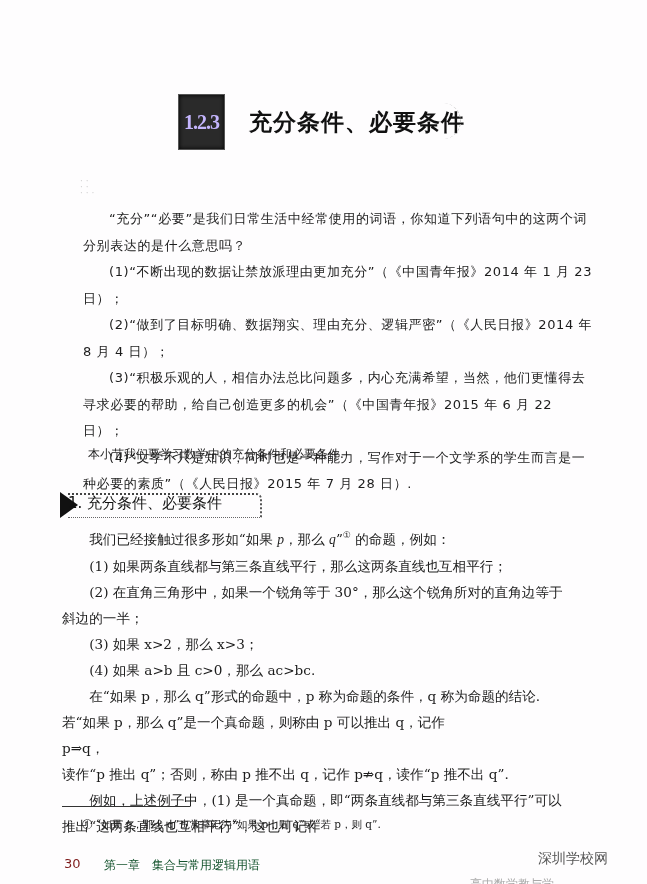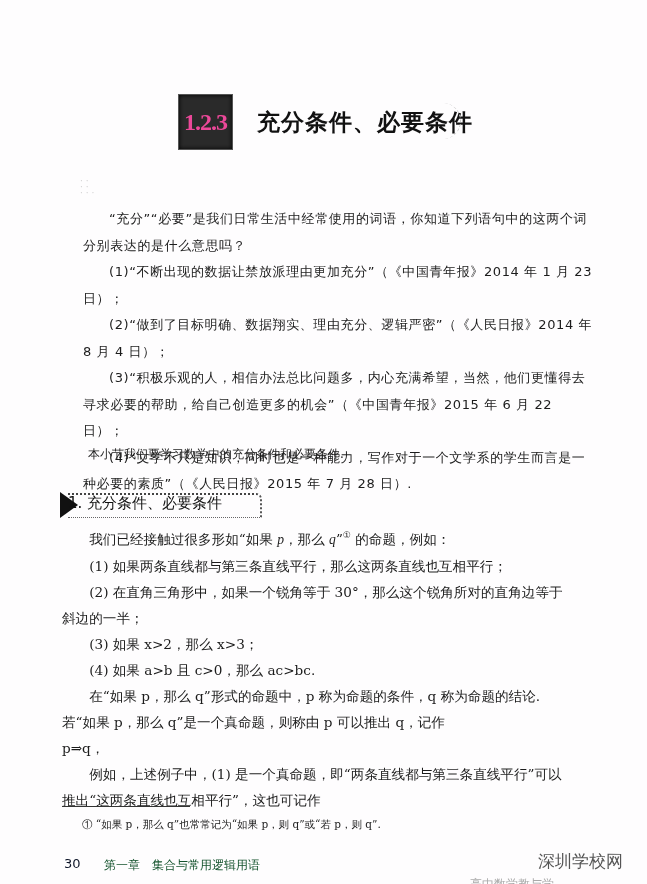--- a/index.html
+++ b/index.html
@@ -3,22 +3,22 @@
   <meta charset="utf-8">
   <style>
     html, body { margin: 0; padding: 0; }
     body {
       width: 647px; height: 884px; background: #fefdfe; position: relative; overflow: hidden;
       font-family: "DejaVu Serif", "Liberation Serif", serif; color: #1c1c1c;
     }
     .abs { position: absolute; }
     .title-wrap { left: 178px; top: 106px; height: 32px; display: flex; align-items: center; }
     .title-num {
-      background: #2a2a2a; color: #ec4899; font-family: "Liberation Serif", serif; font-weight: bold;
-      font-size: 24px; padding: 14px 5px; height: 26px; line-height: 26px; letter-spacing: -1px;
+      background: #2a2a2a; color: #c4b5fd; font-family: "Liberation Serif", serif; font-weight: bold;
+      font-size: 20px; padding: 14px 5px; height: 26px; line-height: 26px; letter-spacing: -1px;
       border: 1px solid #555; box-shadow: inset 0 0 4px #000;
     }
     .title-text {
       margin-left: 24px; font-family: "DejaVu Sans", sans-serif; font-weight: bold; font-size: 23px;
       letter-spacing: 1px; color: #111;
     }
     .title-curve {
       left: 430px; top: 103px; width: 30px; height: 36px; border-right: 1px dashed #c8c8c8;
       border-radius: 0 18px 18px 0;
     }
@@ -41,23 +41,23 @@
     .section-label {
       position: absolute; left: 8px; top: 4px; font-family: "DejaVu Sans", sans-serif;
       font-size: 15px; color: #111; white-space: nowrap;
     }
     .body-block { top: 522px; font-size: 13.6px; line-height: 26px; }
     .center-line { text-align: left; }
     i { font-family: "Liberation Serif", serif; }
     sup { font-size: 9px; }
     .fn-rule { left: 62px; top: 806px; width: 128px; border-top: 1px solid #333; }
     .footnote { left: 82px; top: 818px; font-size: 10.5px; color: #222; }
-    .footer-page { left: 64px; top: 856px; font-family: "DejaVu Sans", sans-serif; font-size: 13px; color: #0f172a; }
+    .footer-page { left: 64px; top: 856px; font-family: "DejaVu Sans", sans-serif; font-size: 13px; color: #7f1d1d; }
     .footer-chapter { left: 104px; top: 857px; font-size: 12px; color: #14532d; }
-    .watermark { left: 538px; top: 850px; font-family: "DejaVu Sans", sans-serif; font-size: 17px; color: #555; }
+    .watermark { left: 538px; top: 850px; font-family: "DejaVu Sans", sans-serif; font-size: 14px; color: #555; }
     .watermark-sub { left: 470px; top: 876px; font-family: "DejaVu Sans", sans-serif; font-size: 12px; color: #aaa; }
   </style>
 </head>
 <body>
 
 <div class="abs title-wrap">
   <span class="title-num">1.2.3</span>
   <span class="title-text">充分条件、必要条件</span>
 </div>
 <div class="abs title-curve"></div>
@@ -80,20 +80,21 @@
 </div>
 
 <div class="para body-block">
   <p class="indent"><span>我们已经接触过很多形如“如果 </span><i>p</i><span>，那么 </span><i>q</i><span>”</span><sup>①</sup><span> 的命题，例如：</span></p>
   <p class="indent">(1) 如果两条直线都与第三条直线平行，那么这两条直线也互相平行；</p>
   <p class="indent">(2) 在直角三角形中，如果一个锐角等于 30°，那么这个锐角所对的直角边等于斜边的一半；</p>
   <p class="indent">(3) 如果 x&gt;2，那么 x&gt;3；</p>
   <p class="indent">(4) 如果 a&gt;b 且 c&gt;0，那么 ac&gt;bc.</p>
   <p class="indent">在“如果 p，那么 q”形式的命题中，p 称为命题的条件，q 称为命题的结论. 若“如果 p，那么 q”是一个真命题，则称由 p 可以推出 q，记作</p>
   <p class="center-line">p⇒q，</p>
+  <p>读作“p 推出 q”；否则，称由 p 推不出 q，记作 p⇏q，读作“p 推不出 q”.</p>
   <p class="indent">例如，上述例子中，(1) 是一个真命题，即“两条直线都与第三条直线平行”可以推出“这两条直线也互相平行”，这也可记作</p>
 </div>
 
 <div class="abs fn-rule"></div>
 <div class="abs footnote">① “如果 p，那么 q”也常常记为“如果 p，则 q”或“若 p，则 q”.</div>
 
 <div class="abs footer-page">30</div>
 <div class="abs footer-chapter">第一章　集合与常用逻辑用语</div>
 
 <div class="abs watermark">深圳学校网</div>

